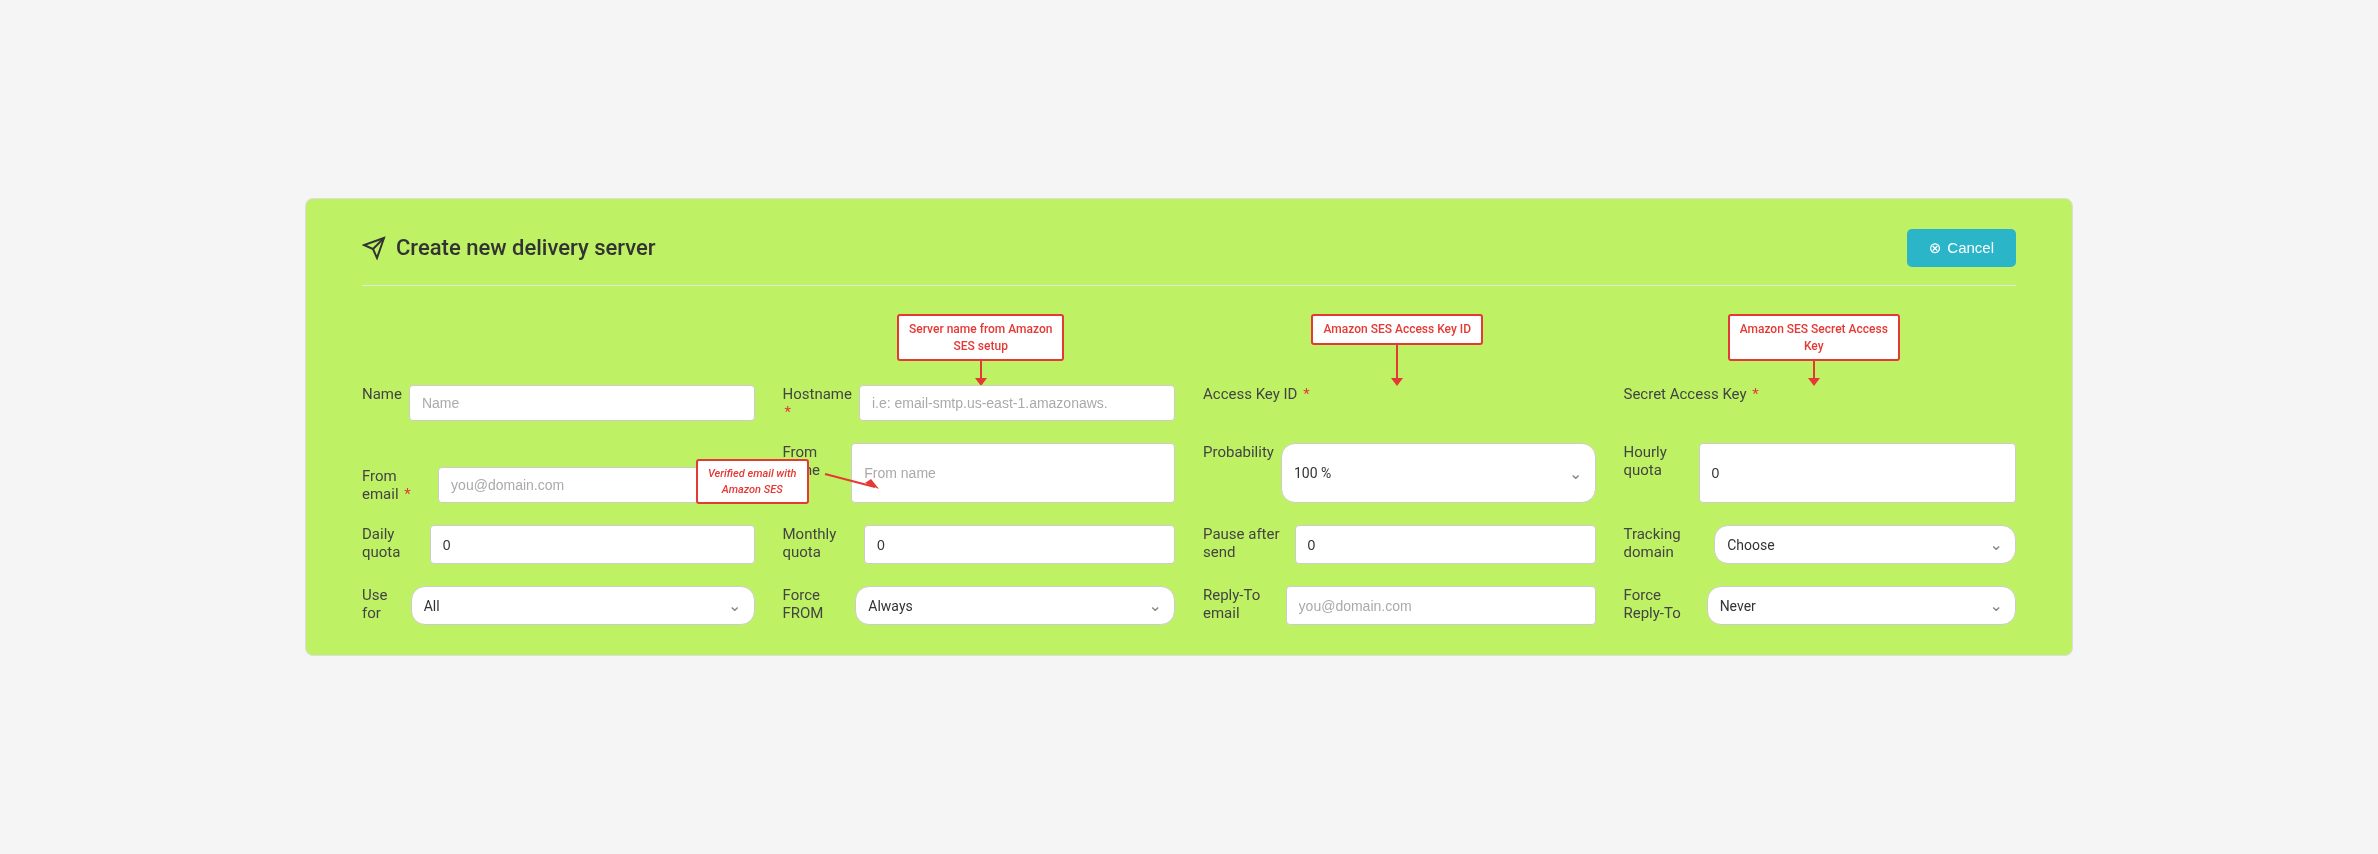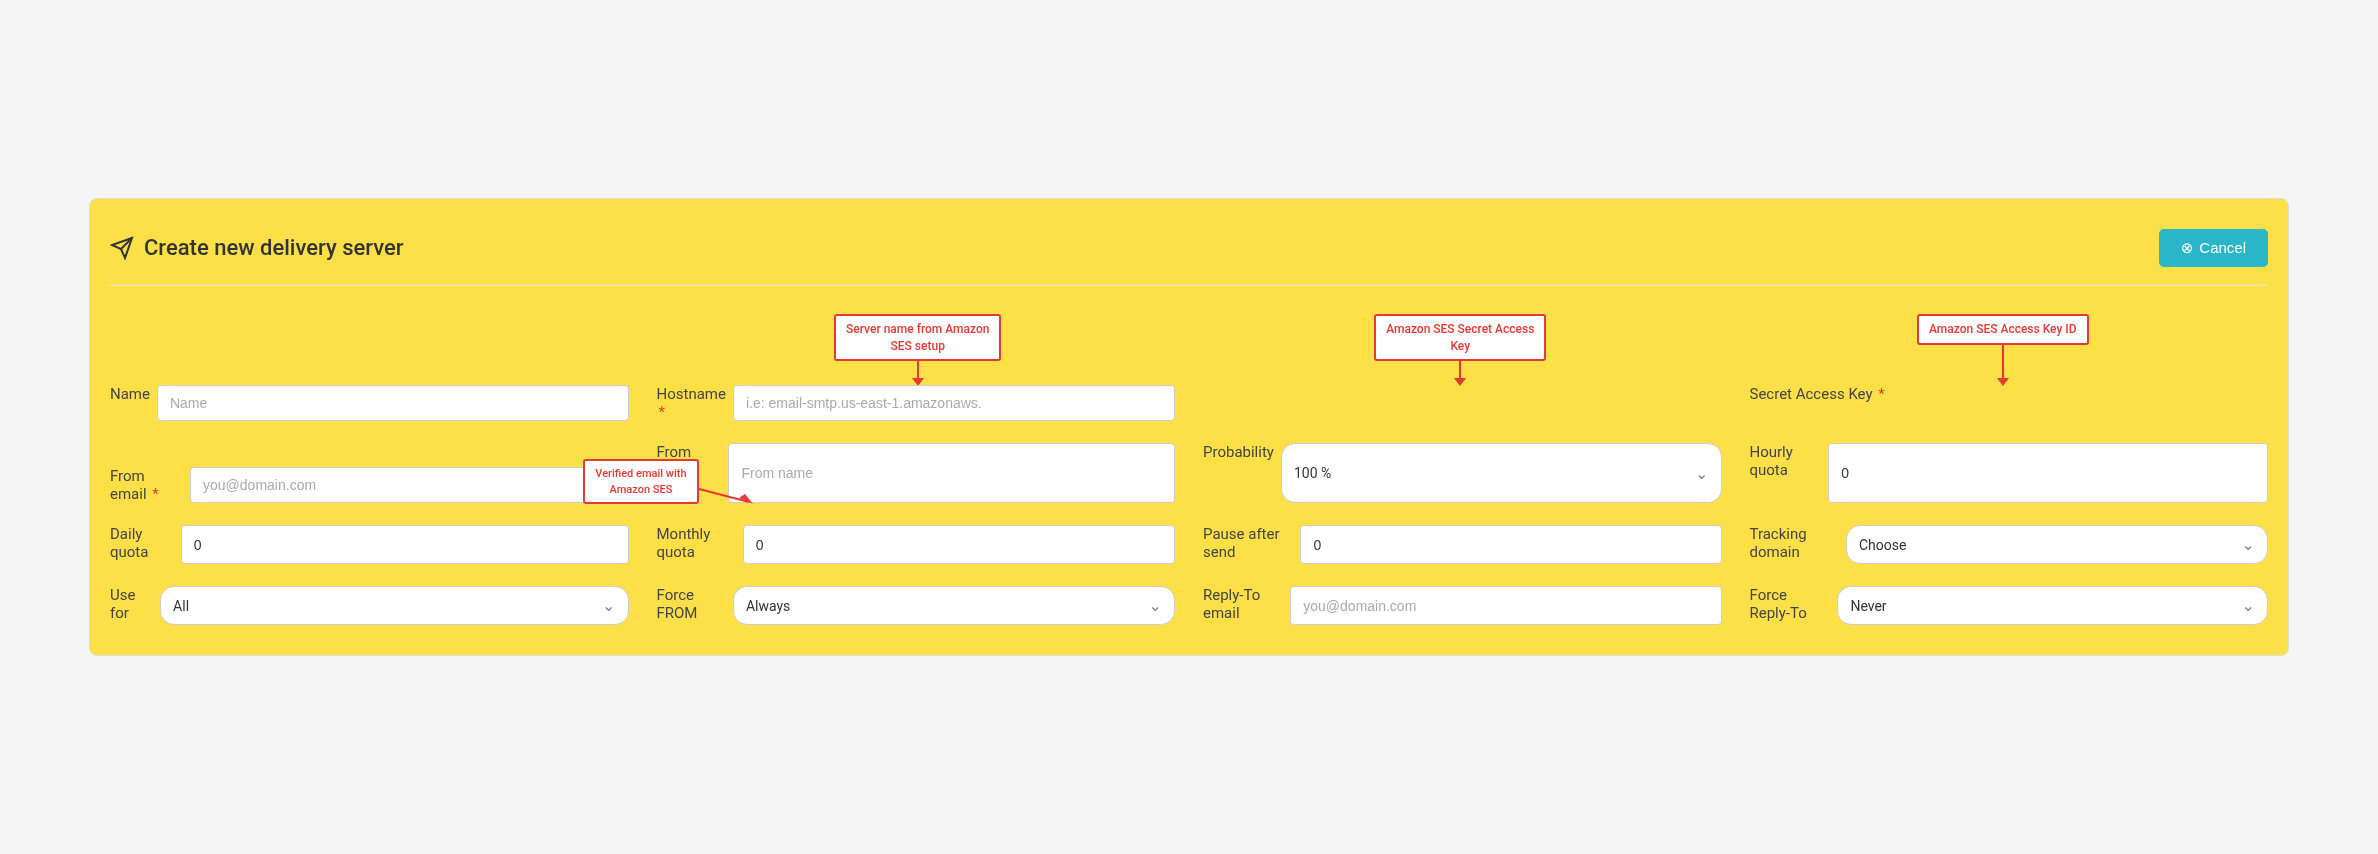--- a/index.html
+++ b/index.html
@@ -6,25 +6,25 @@
     body {
       font-family: -apple-system, BlinkMacSystemFont, 'Segoe UI', Roboto, sans-serif;
       background: #f5f5f5;
       display: flex;
       align-items: center;
       justify-content: center;
       min-height: 100vh;
       padding: 20px;
     }
     .card {
-      background: #fde047;
+      background: #bef264;
       border: 1px solid #ddd;
       border-radius: 8px;
-      padding: 30px 20px;
-      width: 2200px;
+      padding: 30px 56px;
+      width: 1768px;
       max-width: 100%;
       position: relative;
     }
     .card-header {
       display: flex;
       align-items: center;
       justify-content: space-between;
       padding-bottom: 18px;
       border-bottom: 1px solid #e5e5e5;
       margin-bottom: 28px;
@@ -168,63 +168,67 @@
   </div>
 
   <div class="annotations-row">
     <div class="ann-cell empty"></div>
     <div class="ann-cell">
       <div class="annotation-box" style="white-space:pre-line;">Server name from Amazon
 SES setup</div>
       <div class="arrow-down"></div>
     </div>
     <div class="ann-cell">
+      <div class="annotation-box">Amazon SES Access Key ID</div>
+      <div class="arrow-down"></div>
+    </div>
+    <div class="ann-cell">
       <div class="annotation-box" style="white-space:pre-line;">Amazon SES Secret Access
 Key</div>
-      <div class="arrow-down"></div>
-    </div>
-    <div class="ann-cell">
-      <div class="annotation-box">Amazon SES Access Key ID</div>
       <div class="arrow-down"></div>
     </div>
   </div>
 
   <div class="form-grid">
 
     <div class="form-group">
       <label>Name</label>
       <input type="text" placeholder="Name" style="">
     </div>
 
     <div class="form-group">
       <label>
         <span>Hostname</span>
         <span class="required">*</span>
       </label>
       <input type="text" placeholder="i.e: email-smtp.us-east-1.amazonaws." style="">
     </div>
 
     <div class="form-group">
+      <label>
+        <span>Access Key ID</span>
+        <span class="required">*</span>
+      </label>
     </div>
 
     <div class="form-group">
       <label>
         <span>Secret Access Key</span>
         <span class="required">*</span>
       </label>
     </div>
 
     <div class="form-group" style="position:relative;margin-top:24px;">
       <label>
         <span>From email</span>
         <span class="required">*</span>
       </label>
       <input type="text" placeholder="you@domain.com" style="">
 
-      <div style="position:absolute; top:-8px; right:-120px; z-index:20; display:flex; align-items:flex-end; gap:0;">
+      <div style="position:absolute; top:-8px; right:-120px; z-index:20; display:flex; align-items:flex-start; gap:16px;font-style:italic;">
         <div class="annotation-box" style="white-space:pre-line; font-size:11px;">Verified email with
 Amazon SES</div>
         <svg width="50" height="30" style="overflow:visible;">
           <line x1="0" y1="15" x2="50" y2="28" stroke="#e53935" stroke-width="2"></line>
           <polygon points="40,24 54,30 46,20" fill="#e53935"></polygon>
         </svg>
       </div>
     </div>
 
     <div class="form-group">

